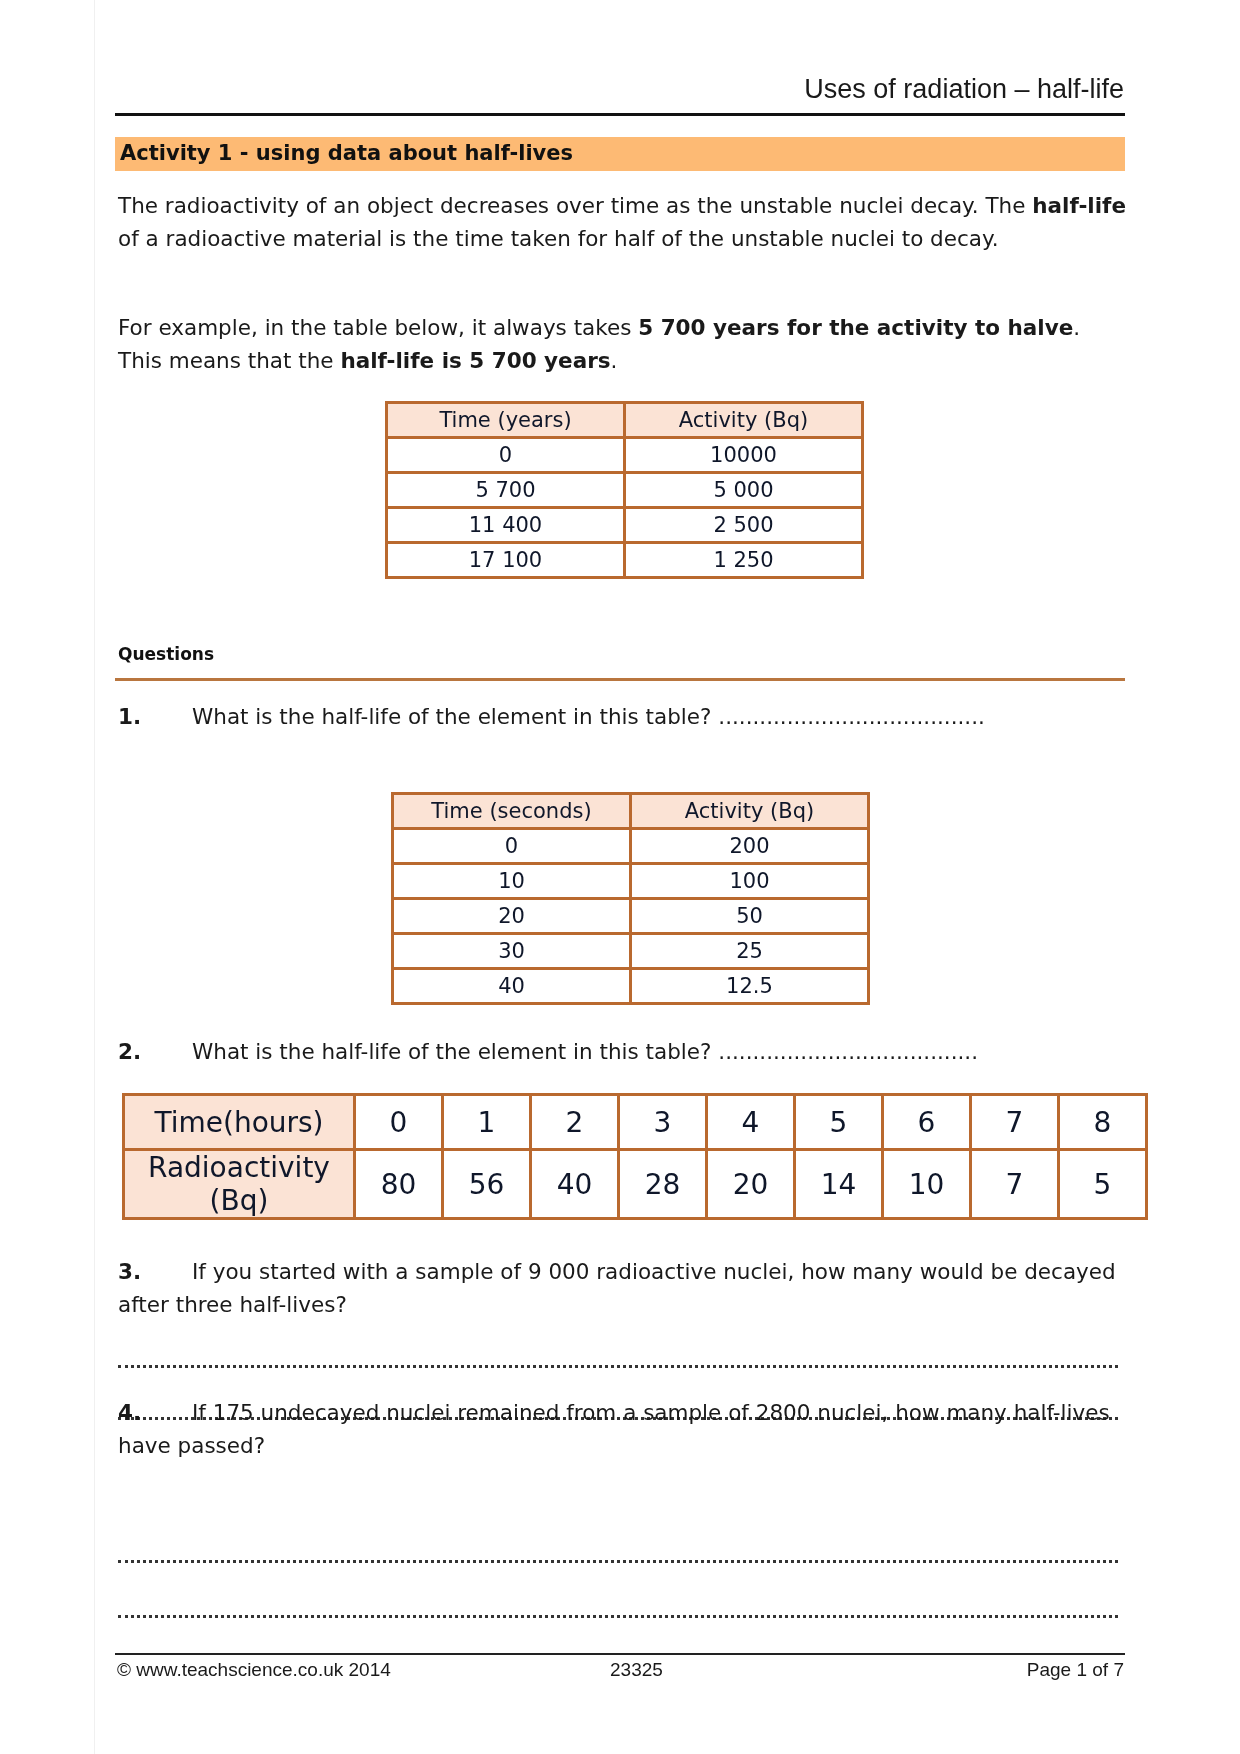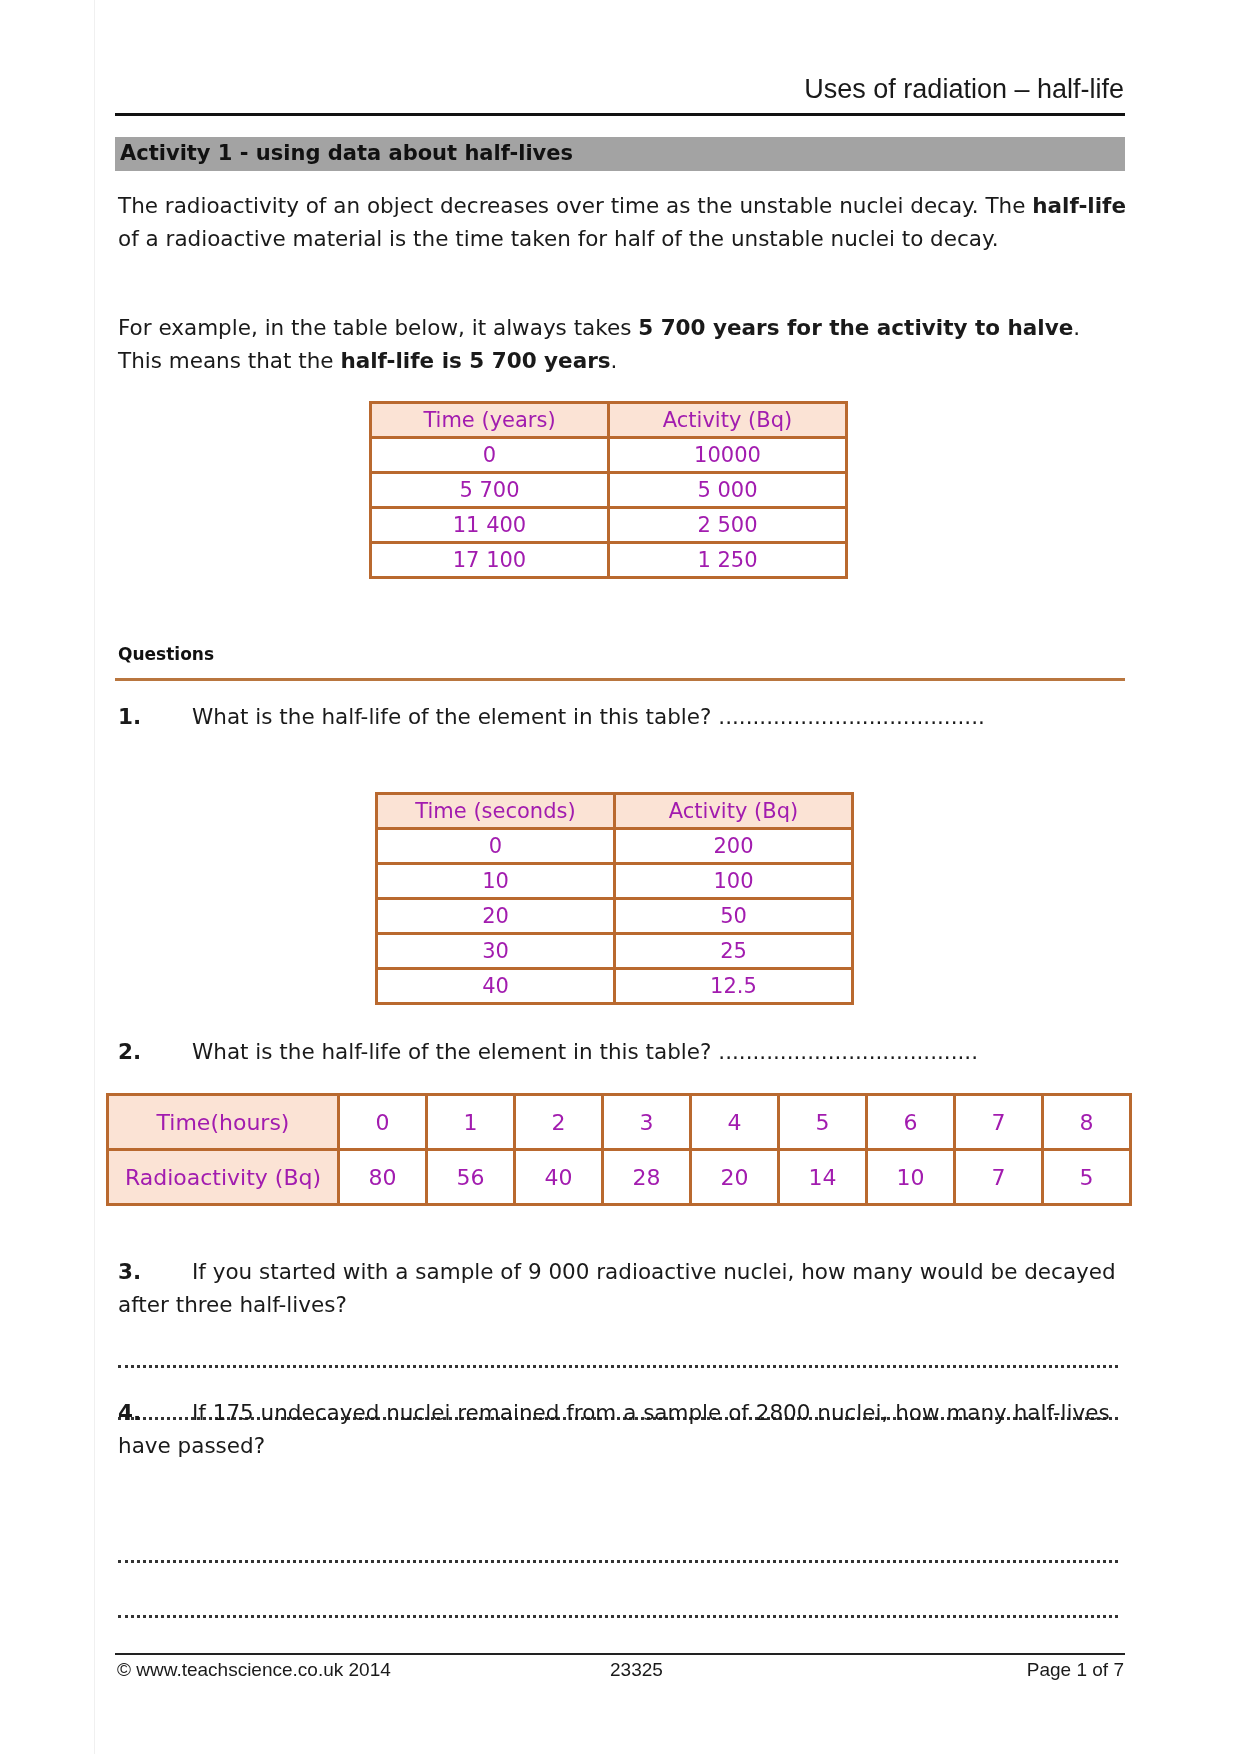--- a/index.html
+++ b/index.html
@@ -39,21 +39,21 @@
       width: 1010px;
       height: 3px;
       background: #111;
     }
     .activity-bar {
       position: absolute;
       left: 115px;
       top: 137px;
       width: 1010px;
       height: 34px;
-      background: #a3a3a3;
+      background: #fdba74;
     }
     .activity-title {
       position: absolute;
       left: 5px;
       top: 4px;
       font-size: 21px;
       font-weight: bold;
       color: #111;
       white-space: nowrap;
     }
@@ -66,40 +66,41 @@
       color: #1a1a1a;
     }
     .para b { font-weight: bold; }
     .para1 { top: 189px; }
     .para2 { top: 311px; }
 
     table.dt {
       position: absolute;
       border-collapse: collapse;
       font-size: 21px;
-      color: #a21caf;
+      color: #0f172a;
+      margin-left: 16px;
     }
     table.dt td, table.dt th {
       border: 3px solid #b9692f;
       text-align: center;
       padding: 0;
       font-weight: normal;
     }
     table.dt th {
       background: #fbe3d5;
       font-weight: normal;
     }
     .t1 { left: 369px; top: 401px; }
     .t1 th, .t1 td { width: 235px; height: 32px; }
     .t2 { left: 375px; top: 792px; }
     .t2 th, .t2 td { width: 235px; height: 32px; }
     .t2 th { font-weight: bold; }
 
     .t3 { left: 106px; top: 1093px; }
-    .t3 td, .t3 th { height: 52px; width: 85px; font-size: 22px; }
+    .t3 td, .t3 th { height: 52px; width: 85px; font-size: 28px; }
     .t3 th { width: 228px; font-weight: bold; }
 
     .section-q {
       position: absolute;
       left: 118px;
       top: 644px;
       font-size: 17px;
       font-weight: bold;
       color: #111;
     }

